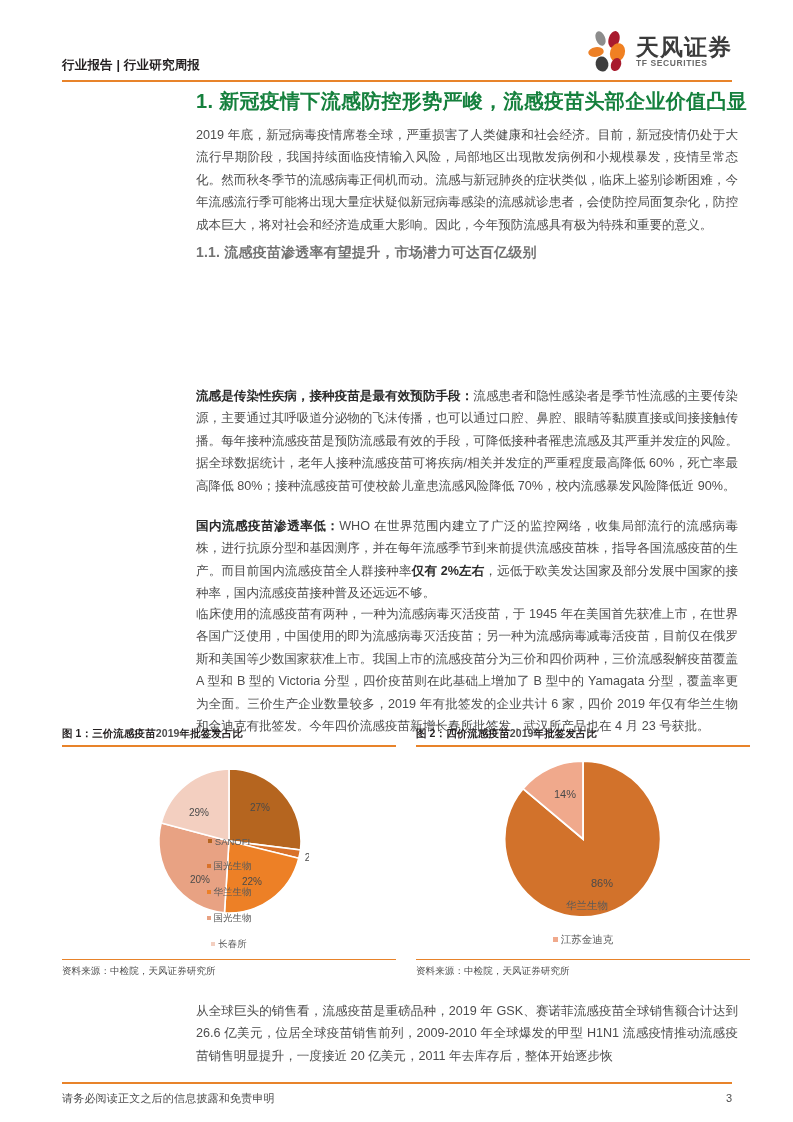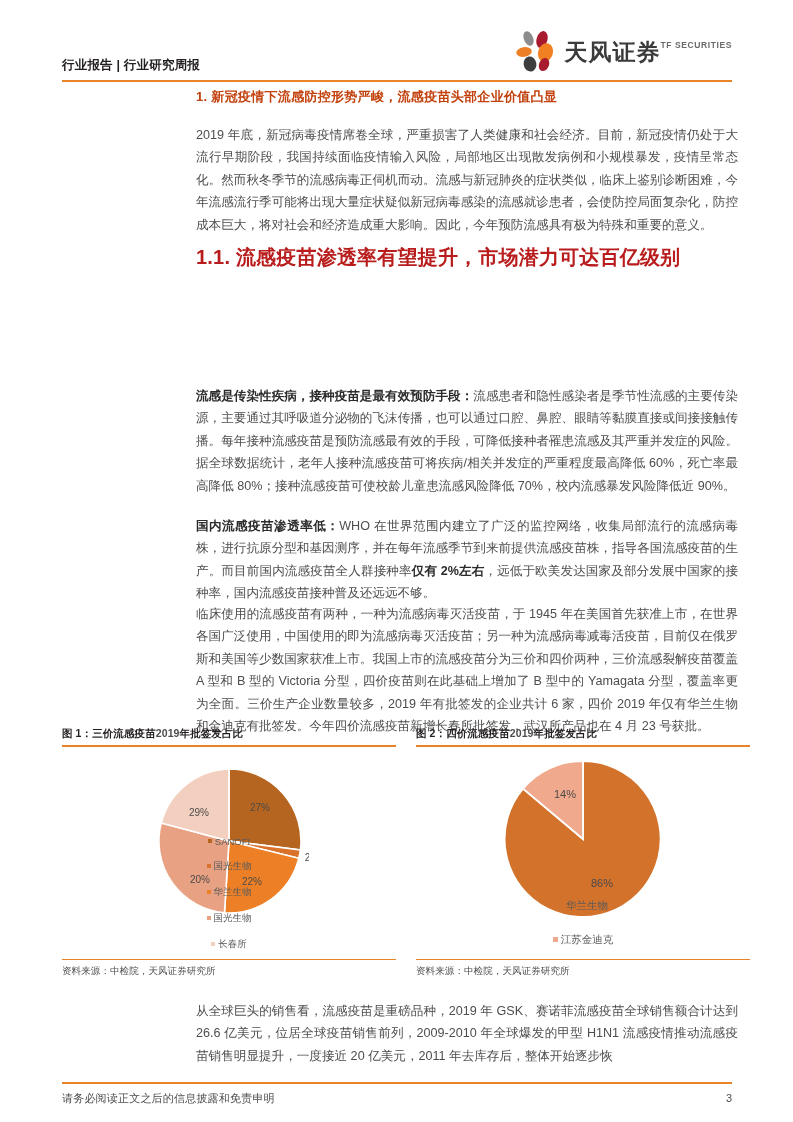--- a/index.html
+++ b/index.html
@@ -56,20 +56,21 @@
     align-items: center;
     gap: 7px;
   }
   .logo-mark {
     width: 42px;
     height: 44px;
     position: relative;
   }
   .logo-text {
     display: flex;
+    flex-direction: column;
     justify-content: flex-end;
     line-height: 1;
   }
   .logo-cn {
     font-size: 23px;
     font-weight: bold;
     color: #3b3b3b;
     letter-spacing: 1px;
   }
   .logo-en {
@@ -78,33 +79,33 @@
     letter-spacing: 0.6px;
     margin-top: 0;
     font-weight: bold;
   }
 
   
   .h1 {
     position: absolute;
     left: 196px;
     top: 88px;
-    font-size: 13px;
-    font-weight: bold;
-    color: #c2410c;
+    font-size: 20px;
+    font-weight: bold;
+    color: #15803d;
     letter-spacing: 0.3px;
     white-space: nowrap;
   }
   .h2 {
     position: absolute;
     left: 196px;
     top: 244px;
-    font-size: 20px;
-    font-weight: bold;
-    color: #b91c1c;
+    font-size: 14px;
+    font-weight: bold;
+    color: #737373;
     letter-spacing: 0.2px;
     white-space: nowrap;
   }
 
   
   .para {
     position: absolute;
     left: 196px;
     width: 542px;
     font-size: 12.6px;

